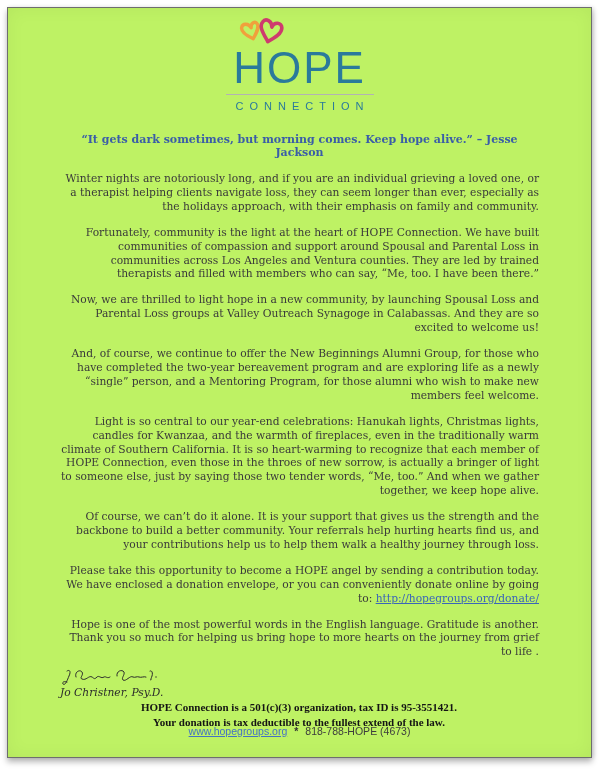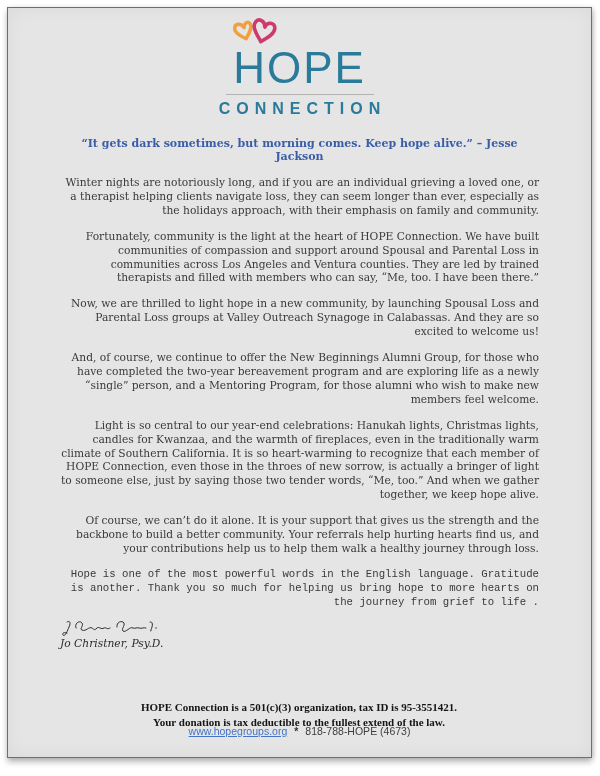--- a/index.html
+++ b/index.html
@@ -7,54 +7,54 @@
     width:600px; height:776px;
     background:#ffffff;
     position:relative;
     overflow:hidden;
     font-family:"DejaVu Serif", serif;
   }
   .page {
     position:absolute; left:7px; top:7px;
     width:585px; height:751px;
     box-sizing:border-box;
-    background:#e5e5e5;
+    background:#bef264;
     border:1px solid #6e6e6e;
     box-shadow:0 4px 6px rgba(0,0,0,0.28), 2px 0 4px rgba(0,0,0,0.10), inset 0 0 18px rgba(0,0,0,0.05);
     padding:10px 52px 0 52px;
   }
   
   .logo { position:relative; text-align:center; }
   .logo-inner { position:relative; display:inline-block; padding-top:28px; }
   .logo-word {
     font-family:"Liberation Sans", sans-serif;
     font-size:44px; line-height:1; font-weight:400;
     color:#2a7a9b; letter-spacing:2px;
   }
   .hearts { position:absolute; top:0px; left:12px; }
   .logo-rule { width:148px; height:1px; background:#b3b3b3; margin:4px auto 5px auto; }
   .logo-subtitle {
     font-family:"Liberation Sans", sans-serif;
-    font-size:16px; font-weight:bold; color:#2a7a9b;
+    font-size:11px; font-weight:normal; color:#2a7a9b;
     letter-spacing:6px; margin-right:-6px;text-align:center;
   }
   
   .quote {
     margin-top:19px; text-align:center;
     color:#3a5da8; font-weight:bold; font-size:11px;
   }
   
   .letter-body {
     margin-top:13px;
     font-size:10.7px; line-height:13.9px;
     color:#3a3a3a;
     text-align:right;
   }
   .letter-body p { margin:0 0 12px 0; }
-  .letter-body p.closing { margin-bottom:8px;font-family:Liberation Mono, monospace; }
+  .letter-body p.closing { margin-bottom:8px; }
   a.link { color:#3a66b8; text-decoration:underline; }
   
   .signature { margin-top:1px; font-size:10.7px; line-height:13.5px; color:#2b2b2b;font-style:italic; }
   .sig-svg { display:block; margin:0 0 -2px 0; }
   
   .footer-legal {
     position:absolute; left:0; right:1px; bottom:27px;
     text-align:center;
     font-family:"Liberation Serif", serif;
     font-weight:bold; font-size:11px; line-height:15px;
@@ -90,20 +90,21 @@
 
   <div class="quote">“It gets dark sometimes, but morning comes. Keep hope alive.” – Jesse Jackson</div>
 
   <div class="letter-body">
     <p>Winter nights are notoriously long, and if you are an individual grieving a loved one, or a therapist helping clients navigate loss, they can seem longer than ever, especially as the holidays approach, with their emphasis on family and community.</p>
     <p>Fortunately, community is the light at the heart of HOPE Connection.  We have built communities of compassion and support around Spousal and Parental Loss in communities across Los Angeles and Ventura counties. They are  led by trained therapists and filled with members who can say, “Me, too. I have been there.”</p>
     <p>Now, we are thrilled to light hope in a new community, by launching Spousal Loss and Parental Loss groups at Valley Outreach Synagoge in Calabassas. And  they are so excited to welcome us!</p>
     <p>And, of course, we continue to offer the New Beginnings Alumni Group, for those who have completed the two-year bereavement program and are exploring life as a newly “single” person, and a Mentoring Program, for those alumni who wish to make new members feel welcome.</p>
     <p>Light is so central to our year-end celebrations: Hanukah lights, Christmas lights, candles for Kwanzaa, and the warmth of fireplaces, even in the traditionally warm climate of Southern California. It is so heart-warming to recognize that each member of HOPE Connection, even those in the throes of new sorrow, is actually a bringer of light to someone else, just by saying those two tender words, “Me, too.” And when we gather together, we keep hope alive.</p>
     <p>Of course, we can’t do it alone.  It is your support that gives us the strength and the backbone to build a better community.  Your referrals help hurting hearts find us, and your contributions help us to help them walk a healthy journey through loss.</p>
+    <p><span>Please take this opportunity to become a HOPE angel by sending a contribution today.  We have enclosed a donation envelope, or you can conveniently donate online by going to: </span><a href="#" class="link">http://hopegroups.org/donate/</a></p>
     <p class="closing">Hope is one of the most powerful words in the English language. Gratitude is another. Thank you so much for helping us bring hope to more hearts on the journey from grief to life .</p>
   </div>
 
   <div class="signature">
     <svg class="sig-svg" width="104" height="21" viewBox="0 0 104 21">
       <g fill="none" stroke="#2b2b2b" stroke-width="1" stroke-linecap="round">
         <path d="M7 4 C10 2 11 5 9 9 C7 14 5 19 3 17 C2 15 4 14 7 15"></path>
         <path d="M16 10 C14 5 20 2 22 5 C24 8 19 11 22 12 C26 14 29 8 32 10 C34 11 34 13 37 10 C39 8 41 12 44 10 C46 9 47 12 50 10"></path>
         <path d="M57 9 C56 4 62 2 64 5 C65 8 61 11 63 13 C66 15 70 8 73 10 C75 11 77 9 79 10 C81 11 84 9 86 10"></path>
         <path d="M90 4 C92 3 93 6 92 9 C91 12 90 14 91 13"></path>

